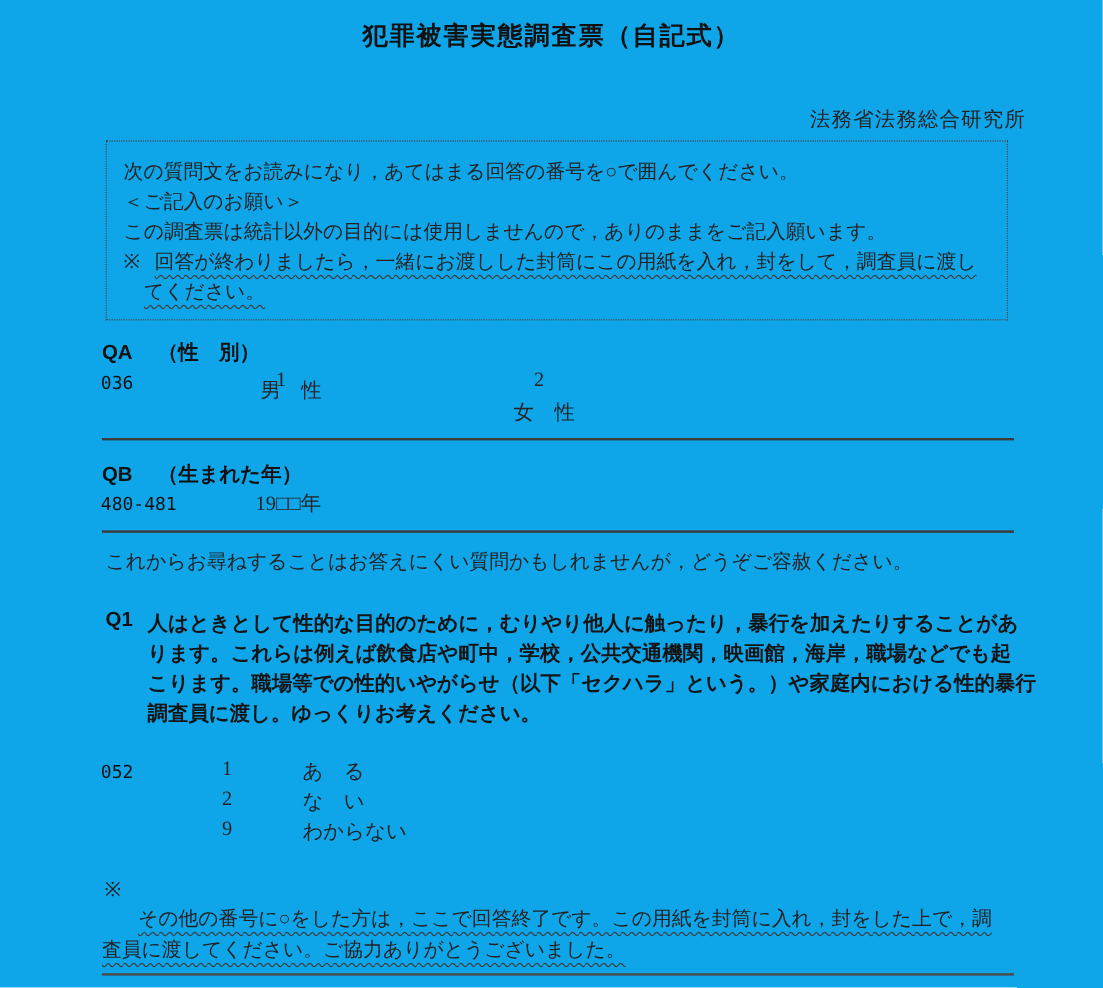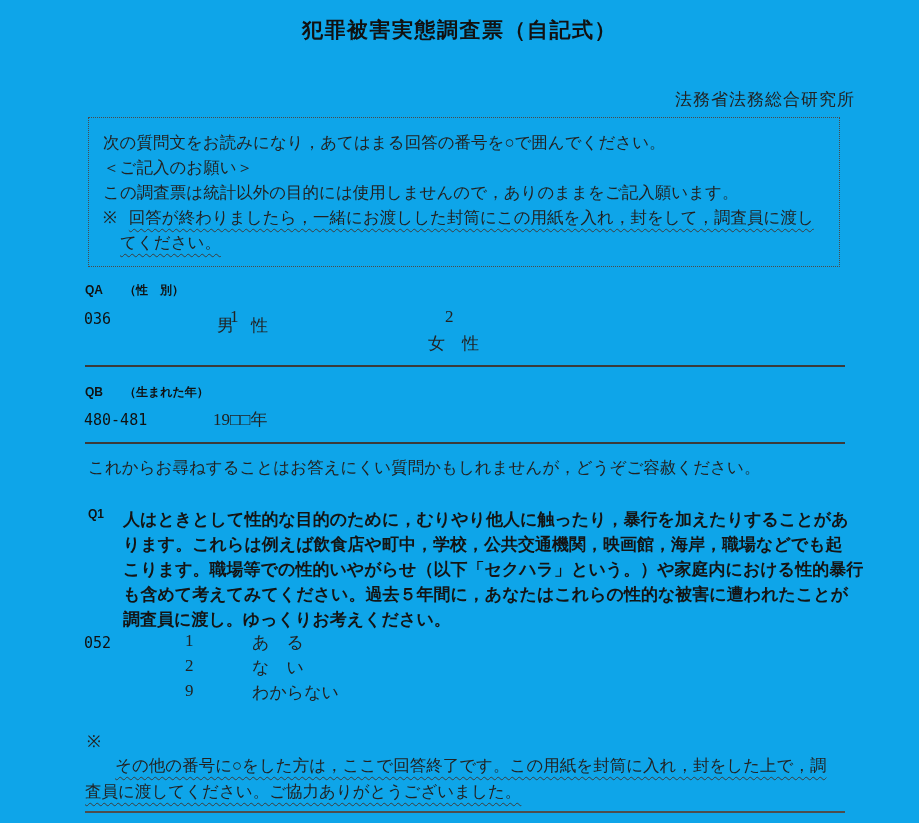--- a/index.html
+++ b/index.html
@@ -50,21 +50,21 @@
     text-decoration-thickness: 1px;
     text-decoration-color: #3d3d3d;
     text-underline-offset: 5px;
   }
   .note-marker { margin-right: 12px; }
   .cont-line { margin-left: 17px; }
 
   .q-head {
     font-family: "Liberation Sans", sans-serif;
     font-weight: bold;
-    font-size: 12px;
+    font-size: 17px;
     color: #111;
   }
   .q-head .q-title { margin-left: 21px; }
 
   .code {
     font-family: "DejaVu Sans Mono", monospace;
     font-weight: normal;
     font-size: 15px;
     letter-spacing: 0px;
     color: #111;
@@ -132,21 +132,20 @@
 
   <div class="rule" style="top:442px; left:85px; width:760px;"></div>
 
   <div class="abs serif-val" style="top:457px; left:88px; font-size:16.5px;">これからお尋ねすることはお答えにくい質問かもしれませんが，どうぞご容赦ください。</div>
 
   <div class="abs q-head" style="top:507px; left:88px;">Q1</div>
   <div class="abs" style="top:507px; left:123px;">
     <div class="q1-line">人はときとして性的な目的のために，むりやり他人に触ったり，暴行を加えたりすることがあ</div>
     <div class="q1-line">ります。これらは例えば飲食店や町中，学校，公共交通機関，映画館，海岸，職場などでも起</div>
     <div class="q1-line">こります。職場等での性的いやがらせ（以下「セクハラ」という。）や家庭内における性的暴行</div>
-    <div class="q1-line">も含めて考えてみてください。過去５年間に，あなたはこれらの性的な被害に遭われたことが</div>
     <div class="q1-line">調査員に渡し。ゆっくりお考えください。</div>
   </div>
   <div class="abs code" style="top:634px; left:84px;">052</div>
 
   <div class="abs serif-val" style="top:631px; left:185px; width:300px;">
     <span class="opt-number">1</span>
     <span class="opt-label">あ　る</span>
   </div>
   <div class="abs serif-val" style="top:656px; left:185px; width:300px;">
     <span class="opt-number">2</span>

